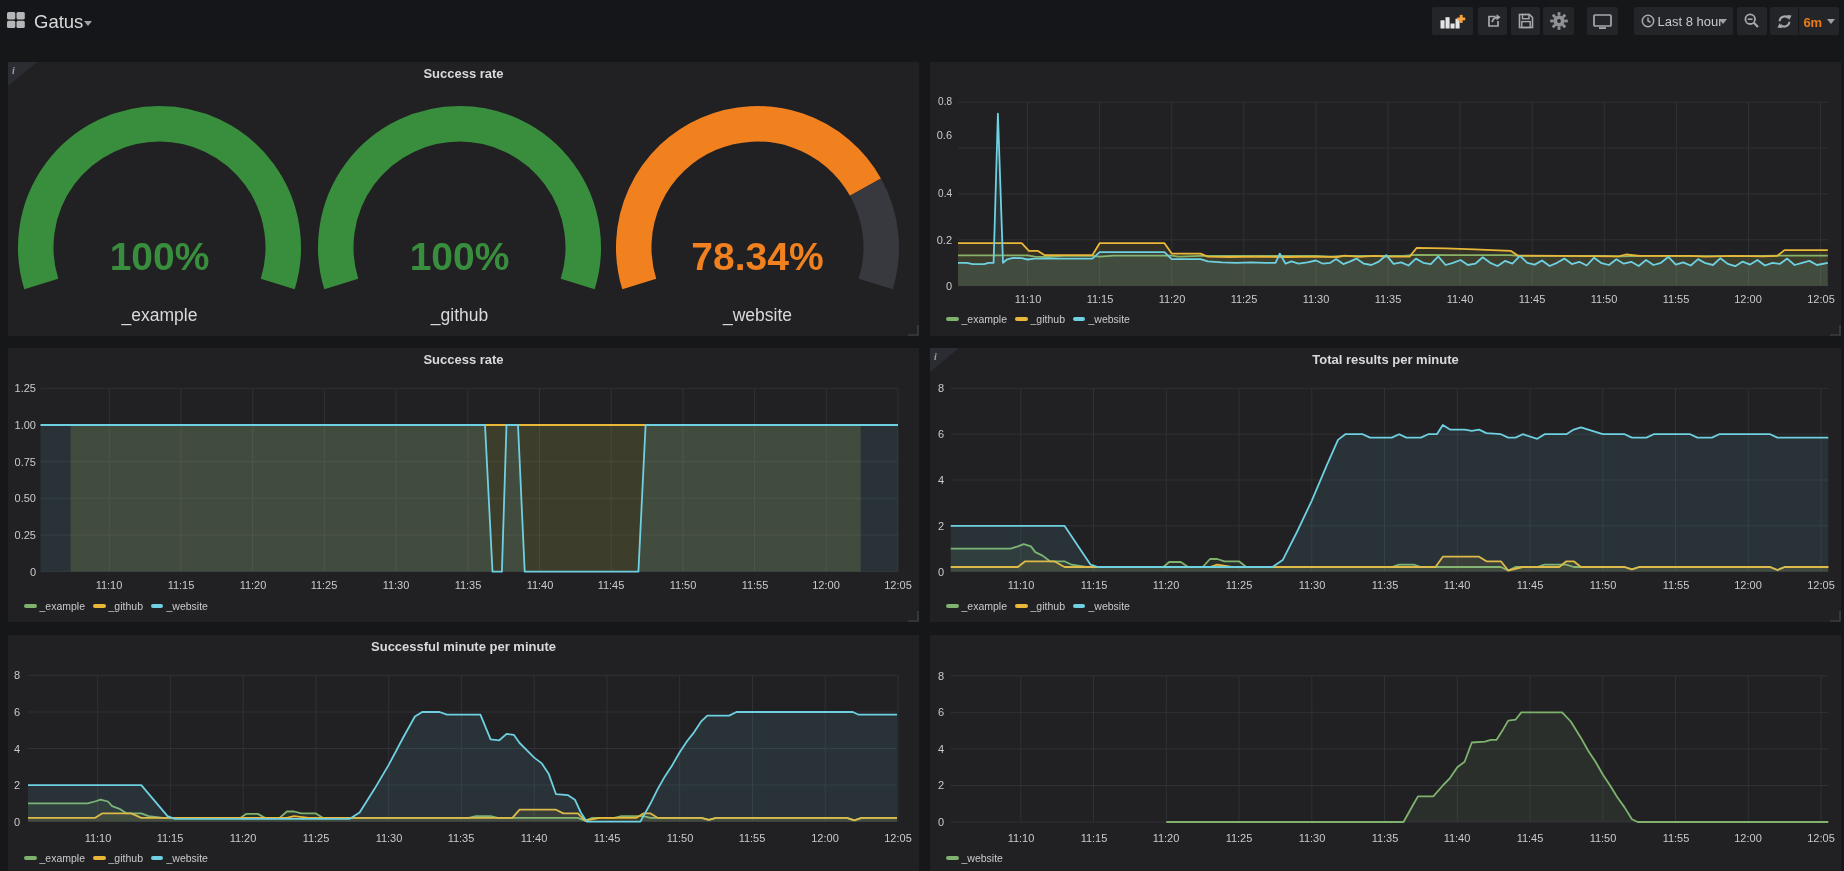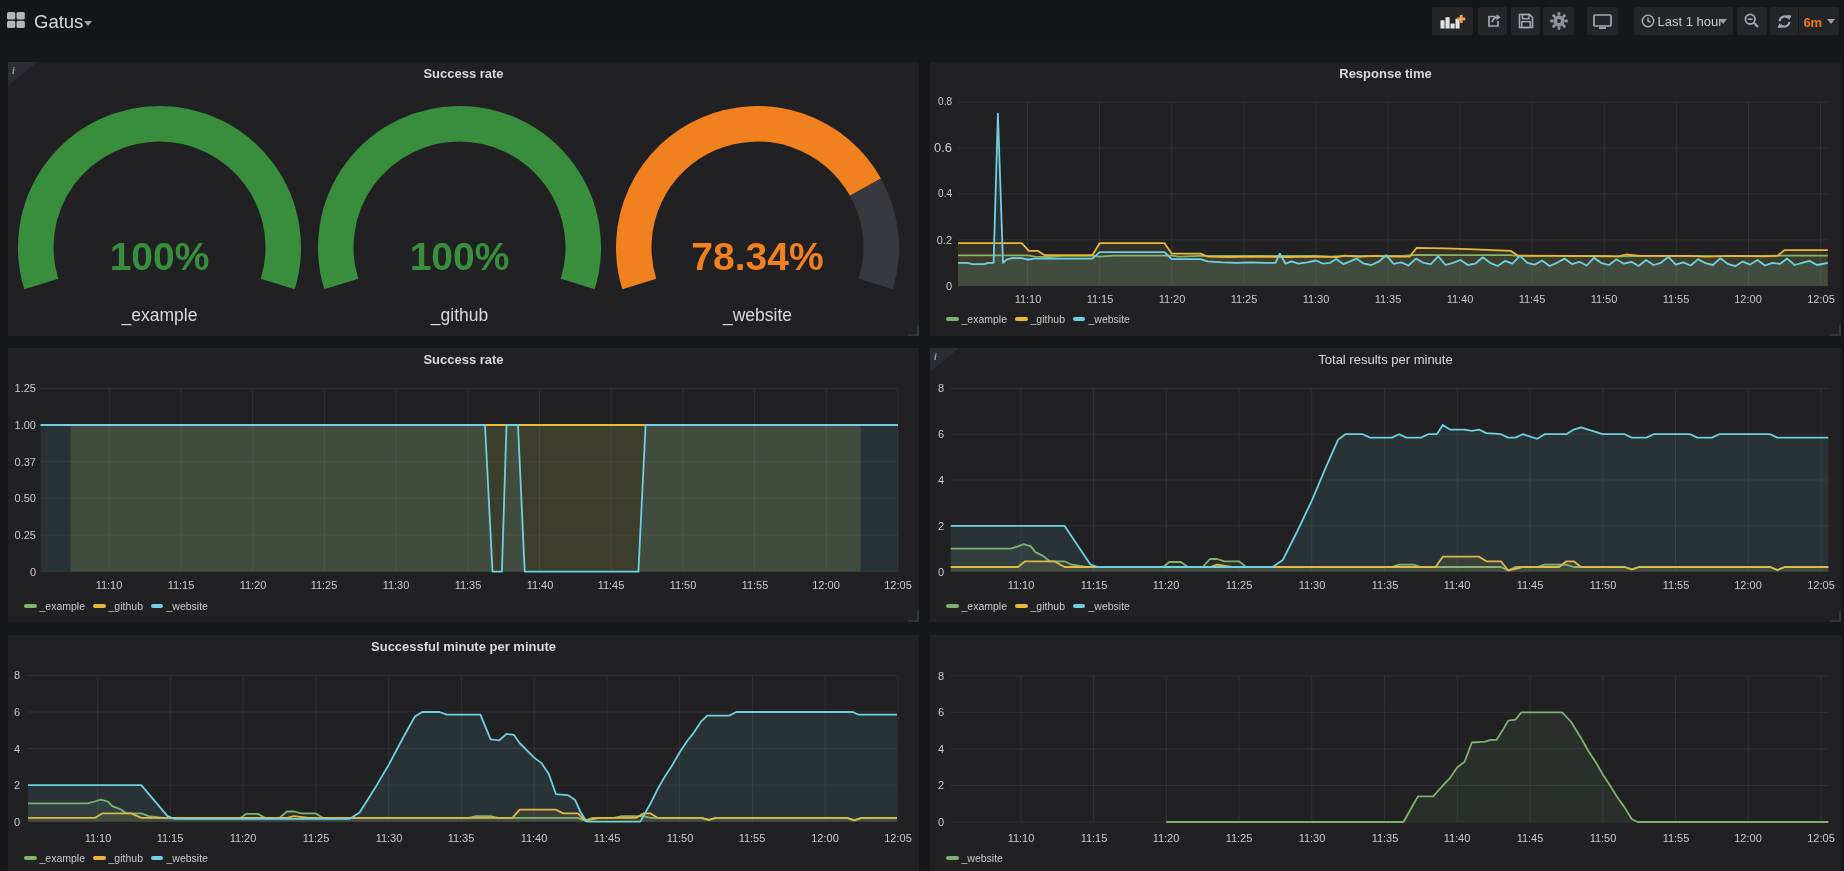--- a/index.html
+++ b/index.html
@@ -59,21 +59,21 @@
       <svg style="position:absolute;left:6px;top:6.5px" width="19" height="16" viewBox="0 0 19 16">
         <rect x="1" y="1" width="17" height="11" rx="1" fill="none" stroke="#a6a9ad" stroke-width="1.7"></rect>
         <rect x="6" y="13.2" width="7" height="1.8" fill="#a6a9ad"></rect>
       </svg>
     </div>
     <div style="position:absolute;left:1633.5px;top:7px;width:99px;height:28px;background:#242528;border-radius:2px">
       <svg style="position:absolute;left:7px;top:7px" width="14" height="14" viewBox="0 0 14 14">
         <circle cx="7" cy="7" r="5.7" fill="none" stroke="#a6a9ad" stroke-width="1.5"></circle>
         <path d="M7,3.6 V7 L9.6,8.2" fill="none" stroke="#a6a9ad" stroke-width="1.5"></path>
       </svg>
-      <div style="position:absolute;left:24px;top:7px;font-size:13px;color:#c8c9cb">Last 1 hour</div>
+      <div style="position:absolute;left:24px;top:7px;font-size:13px;color:#c8c9cb">Last 8 hour</div>
       <svg style="position:absolute;right:5px;top:12px" width="9" height="6">
         <polygon points="0,0 8,0 4,5" fill="#9fa1a5"></polygon>
       </svg>
     </div>
     <div style="position:absolute;left:1736.8px;top:7px;width:30px;height:28px;background:#242528;border-radius:2px">
       <svg style="position:absolute;left:7px;top:6px" width="16" height="16" viewBox="0 0 16 16">
         <circle cx="6.2" cy="6.2" r="4.8" fill="none" stroke="#a6a9ad" stroke-width="1.8"></circle>
         <line x1="3.8" y1="6.2" x2="8.6" y2="6.2" stroke="#a6a9ad" stroke-width="1.6"></line>
         <line x1="9.8" y1="9.8" x2="14" y2="14" stroke="#a6a9ad" stroke-width="2.2"></line>
       </svg>
@@ -108,21 +108,20 @@
     </svg>
     <svg style="position:absolute;left:0;top:0" width="30" height="25">
       <polygon points="0,0 29,0 0,24" fill="#2b2d33"></polygon>
       <text x="4" y="11.5" font-size="10" font-style="italic" font-weight="bold" font-family="Liberation Serif,serif" fill="#9aa0a6">i</text>
     </svg>
     <svg style="position:absolute;right:0;bottom:0" width="14" height="14">
       <path d="M3,13 L13,13 L13,3" fill="none" stroke="#46484d" stroke-width="1.2"></path>
     </svg>
   </div>
 <div style="position:absolute;left:930px;top:62px;width:911px;height:274px;background:#212124">
-    <div style="position:absolute;left:0;top:4px;width:911px;text-align:center;font-size:13px;font-weight:bold;color:#d8d9da">Response time</div>
     <svg style="position:absolute;left:0;top:0" width="911" height="274">
       <line x1="28.0" y1="40.1" x2="898.5" y2="40.1" stroke="#303135" stroke-width="1"></line>
       <line x1="28.0" y1="86.0" x2="898.5" y2="86.0" stroke="#303135" stroke-width="1"></line>
       <line x1="28.0" y1="131.9" x2="898.5" y2="131.9" stroke="#303135" stroke-width="1"></line>
       <line x1="28.0" y1="177.8" x2="898.5" y2="177.8" stroke="#303135" stroke-width="1"></line>
       <line x1="28.0" y1="223.7" x2="898.5" y2="223.7" stroke="#303135" stroke-width="1"></line>
       <line x1="97.5" y1="40.1" x2="97.5" y2="223.7" stroke="#303135" stroke-width="1"></line>
       <line x1="169.6" y1="40.1" x2="169.6" y2="223.7" stroke="#303135" stroke-width="1"></line>
       <line x1="241.7" y1="40.1" x2="241.7" y2="223.7" stroke="#303135" stroke-width="1"></line>
       <line x1="313.8" y1="40.1" x2="313.8" y2="223.7" stroke="#303135" stroke-width="1"></line>
@@ -136,21 +135,21 @@
       <line x1="890.6" y1="40.1" x2="890.6" y2="223.7" stroke="#303135" stroke-width="1"></line>
       <path d="M28.0,193.4 L97.5,193.4 L104.7,194.6 L119.1,195.0 L133.5,193.9 L162.4,193.9 L169.6,194.6 L184.0,193.6 L241.7,193.6 L248.9,194.6 L270.5,193.9 L385.9,193.9 L400.3,194.6 L414.7,193.9 L472.4,193.9 L486.8,192.9 L530.1,193.2 L580.6,193.2 L587.8,193.9 L674.3,193.9 L688.7,194.3 L717.6,193.9 L789.7,194.1 L832.9,193.9 L854.5,193.6 L897.8,193.6 L897.8,223.7 L28.0,223.7 Z" fill="#7eb26d" fill-opacity="0.1" stroke="none"></path>
       <path d="M28.0,193.4 L97.5,193.4 L104.7,194.6 L119.1,195.0 L133.5,193.9 L162.4,193.9 L169.6,194.6 L184.0,193.6 L241.7,193.6 L248.9,194.6 L270.5,193.9 L385.9,193.9 L400.3,194.6 L414.7,193.9 L472.4,193.9 L486.8,192.9 L530.1,193.2 L580.6,193.2 L587.8,193.9 L674.3,193.9 L688.7,194.3 L717.6,193.9 L789.7,194.1 L832.9,193.9 L854.5,193.6 L897.8,193.6" fill="none" stroke="#7eb26d" stroke-width="1.8" stroke-linejoin="round"></path>
       <path d="M28.0,181.2 L91.7,181.2 L98.9,188.8 L107.6,188.8 L114.8,193.2 L162.4,193.2 L169.6,181.2 L234.5,181.2 L241.7,191.6 L270.5,191.6 L277.8,194.6 L299.4,195.0 L328.2,194.6 L357.1,195.0 L385.9,194.6 L407.5,195.0 L414.7,193.6 L429.2,194.8 L443.6,193.9 L458.0,194.6 L479.6,194.6 L486.8,185.8 L515.7,186.3 L544.5,187.4 L580.6,188.8 L587.8,193.6 L631.0,193.9 L688.7,194.3 L695.9,192.5 L710.3,193.9 L760.8,193.9 L775.2,194.6 L804.1,193.9 L832.9,194.3 L847.3,193.9 L854.5,188.1 L897.8,188.1 L897.8,223.7 L28.0,223.7 Z" fill="#eab839" fill-opacity="0.1" stroke="none"></path>
       <path d="M28.0,181.2 L91.7,181.2 L98.9,188.8 L107.6,188.8 L114.8,193.2 L162.4,193.2 L169.6,181.2 L234.5,181.2 L241.7,191.6 L270.5,191.6 L277.8,194.6 L299.4,195.0 L328.2,194.6 L357.1,195.0 L385.9,194.6 L407.5,195.0 L414.7,193.6 L429.2,194.8 L443.6,193.9 L458.0,194.6 L479.6,194.6 L486.8,185.8 L515.7,186.3 L544.5,187.4 L580.6,188.8 L587.8,193.6 L631.0,193.9 L688.7,194.3 L695.9,192.5 L710.3,193.9 L760.8,193.9 L775.2,194.6 L804.1,193.9 L832.9,194.3 L847.3,193.9 L854.5,188.1 L897.8,188.1" fill="none" stroke="#eab839" stroke-width="1.8" stroke-linejoin="round"></path>
       <path d="M28.0,200.8 L36.9,200.8 L42.7,202.1 L54.2,202.1 L58.6,200.8 L63.6,200.8 L67.9,51.6 L73.0,200.8 L77.3,197.3 L83.1,195.9 L91.7,196.2 L97.5,197.5 L104.7,196.6 L162.4,196.6 L169.6,190.2 L234.5,190.2 L241.7,197.1 L270.5,197.1 L277.8,199.4 L292.2,200.3 L306.6,200.8 L321.0,200.3 L335.4,200.8 L345.5,200.8 L349.8,191.6 L355.6,201.7 L361.4,199.4 L368.6,201.7 L377.2,200.3 L385.9,198.5 L393.1,201.7 L400.3,200.8 L406.1,197.1 L413.3,202.1 L419.1,199.8 L426.5,196.6 L433.9,201.7 L441.3,203.0 L448.8,199.6 L456.2,193.2 L463.6,201.9 L471.1,200.3 L478.5,203.5 L485.9,196.6 L493.3,200.8 L500.8,202.1 L508.2,194.3 L515.6,203.0 L523.0,200.8 L530.5,198.0 L537.9,203.0 L545.3,201.7 L552.7,195.2 L560.2,200.8 L567.6,204.0 L575.0,198.9 L582.4,201.7 L589.9,193.9 L597.3,200.8 L604.7,202.6 L612.1,198.5 L619.6,204.0 L627.0,200.8 L634.4,196.6 L641.9,202.1 L649.3,199.8 L656.7,203.5 L664.1,195.7 L671.6,201.2 L679.0,203.0 L686.4,197.3 L693.8,201.7 L701.3,199.8 L708.7,204.0 L716.1,198.0 L723.5,203.0 L731.0,200.8 L738.4,194.8 L745.8,202.6 L753.2,200.3 L760.7,203.5 L768.1,197.1 L775.5,201.2 L783.0,203.0 L790.4,196.2 L797.8,201.9 L805.2,204.2 L812.7,199.6 L820.1,202.6 L827.5,198.0 L834.9,203.5 L842.4,200.8 L849.8,201.9 L857.2,196.6 L864.6,203.0 L872.1,200.8 L879.5,198.9 L886.9,203.0 L897.8,200.8 L897.8,223.7 L28.0,223.7 Z" fill="#6ed0e0" fill-opacity="0.1" stroke="none"></path>
       <path d="M28.0,200.8 L36.9,200.8 L42.7,202.1 L54.2,202.1 L58.6,200.8 L63.6,200.8 L67.9,51.6 L73.0,200.8 L77.3,197.3 L83.1,195.9 L91.7,196.2 L97.5,197.5 L104.7,196.6 L162.4,196.6 L169.6,190.2 L234.5,190.2 L241.7,197.1 L270.5,197.1 L277.8,199.4 L292.2,200.3 L306.6,200.8 L321.0,200.3 L335.4,200.8 L345.5,200.8 L349.8,191.6 L355.6,201.7 L361.4,199.4 L368.6,201.7 L377.2,200.3 L385.9,198.5 L393.1,201.7 L400.3,200.8 L406.1,197.1 L413.3,202.1 L419.1,199.8 L426.5,196.6 L433.9,201.7 L441.3,203.0 L448.8,199.6 L456.2,193.2 L463.6,201.9 L471.1,200.3 L478.5,203.5 L485.9,196.6 L493.3,200.8 L500.8,202.1 L508.2,194.3 L515.6,203.0 L523.0,200.8 L530.5,198.0 L537.9,203.0 L545.3,201.7 L552.7,195.2 L560.2,200.8 L567.6,204.0 L575.0,198.9 L582.4,201.7 L589.9,193.9 L597.3,200.8 L604.7,202.6 L612.1,198.5 L619.6,204.0 L627.0,200.8 L634.4,196.6 L641.9,202.1 L649.3,199.8 L656.7,203.5 L664.1,195.7 L671.6,201.2 L679.0,203.0 L686.4,197.3 L693.8,201.7 L701.3,199.8 L708.7,204.0 L716.1,198.0 L723.5,203.0 L731.0,200.8 L738.4,194.8 L745.8,202.6 L753.2,200.3 L760.7,203.5 L768.1,197.1 L775.5,201.2 L783.0,203.0 L790.4,196.2 L797.8,201.9 L805.2,204.2 L812.7,199.6 L820.1,202.6 L827.5,198.0 L834.9,203.5 L842.4,200.8 L849.8,201.9 L857.2,196.6 L864.6,203.0 L872.1,200.8 L879.5,198.9 L886.9,203.0 L897.8,200.8" fill="none" stroke="#6ed0e0" stroke-width="1.8" stroke-linejoin="round"></path>
     </svg>
     <div style="position:absolute;left:-930px;top:-62px;width:1844px;height:871px;pointer-events:none">
       <div style="position:absolute;right:892px;top:95px;font-size:10px;color:#c9cacb;line-height:14px">0.8</div>
-      <div style="position:absolute;right:892px;top:141px;font-size:13px;color:#c9cacb;line-height:14px">0.6</div>
+      <div style="position:absolute;right:892px;top:128px;font-size:11px;color:#c9cacb;line-height:14px">0.6</div>
       <div style="position:absolute;right:892px;top:187px;font-size:10px;color:#c9cacb;line-height:14px">0.4</div>
       <div style="position:absolute;right:892px;top:233px;font-size:11px;color:#c9cacb;line-height:14px">0.2</div>
       <div style="position:absolute;right:892px;top:279px;font-size:11px;color:#c9cacb;line-height:14px">0</div>
       <div style="position:absolute;left:1008px;top:292px;width:40px;text-align:center;font-size:11px;color:#c9cacb;line-height:14px">11:10</div>
       <div style="position:absolute;left:1080px;top:292px;width:40px;text-align:center;font-size:11px;color:#c9cacb;line-height:14px">11:15</div>
       <div style="position:absolute;left:1152px;top:292px;width:40px;text-align:center;font-size:11px;color:#c9cacb;line-height:14px">11:20</div>
       <div style="position:absolute;left:1224px;top:292px;width:40px;text-align:center;font-size:11px;color:#c9cacb;line-height:14px">11:25</div>
       <div style="position:absolute;left:1296px;top:292px;width:40px;text-align:center;font-size:11px;color:#c9cacb;line-height:14px">11:30</div>
       <div style="position:absolute;left:1368px;top:292px;width:40px;text-align:center;font-size:11px;color:#c9cacb;line-height:14px">11:35</div>
       <div style="position:absolute;left:1440px;top:292px;width:40px;text-align:center;font-size:11px;color:#c9cacb;line-height:14px">11:40</div>
@@ -198,21 +197,21 @@
       <path d="M62.6,77.0 L852.7,77.0 L852.7,223.6 L62.6,223.6 Z" fill="#7eb26d" fill-opacity="0.1" stroke="none"></path>
       <path d="M62.6,77.0 L852.7,77.0" fill="none" stroke="#7eb26d" stroke-width="1.8" stroke-linejoin="round"></path>
       <path d="M62.6,77.0 L852.7,77.0 L852.7,223.6 L62.6,223.6 Z" fill="#eab839" fill-opacity="0.1" stroke="none"></path>
       <path d="M62.6,77.0 L852.7,77.0" fill="none" stroke="#eab839" stroke-width="1.8" stroke-linejoin="round"></path>
       <path d="M32.5,77.0 L477.0,77.0 L484.5,223.6 L493.9,223.6 L498.5,77.0 L510.0,77.0 L516.7,223.6 L630.4,223.6 L637.6,77.0 L890.0,77.0 L890.0,223.6 L32.5,223.6 Z" fill="#6ed0e0" fill-opacity="0.1" stroke="none"></path>
       <path d="M32.5,77.0 L477.0,77.0 L484.5,223.6 L493.9,223.6 L498.5,77.0 L510.0,77.0 L516.7,223.6 L630.4,223.6 L637.6,77.0 L890.0,77.0" fill="none" stroke="#6ed0e0" stroke-width="1.8" stroke-linejoin="round"></path>
     </svg>
     <div style="position:absolute;left:-8px;top:-348px;width:1844px;height:871px;pointer-events:none">
       <div style="position:absolute;right:1808px;top:381px;font-size:11px;color:#c9cacb;line-height:14px">1.25</div>
       <div style="position:absolute;right:1808px;top:418px;font-size:11px;color:#c9cacb;line-height:14px">1.00</div>
-      <div style="position:absolute;right:1808px;top:455px;font-size:11px;color:#c9cacb;line-height:14px">0.37</div>
+      <div style="position:absolute;right:1808px;top:455px;font-size:11px;color:#c9cacb;line-height:14px">0.75</div>
       <div style="position:absolute;right:1808px;top:491px;font-size:11px;color:#c9cacb;line-height:14px">0.50</div>
       <div style="position:absolute;right:1808px;top:528px;font-size:11px;color:#c9cacb;line-height:14px">0.25</div>
       <div style="position:absolute;right:1808px;top:565px;font-size:11px;color:#c9cacb;line-height:14px">0</div>
       <div style="position:absolute;left:89px;top:578px;width:40px;text-align:center;font-size:11px;color:#c9cacb;line-height:14px">11:10</div>
       <div style="position:absolute;left:161px;top:578px;width:40px;text-align:center;font-size:11px;color:#c9cacb;line-height:14px">11:15</div>
       <div style="position:absolute;left:233px;top:578px;width:40px;text-align:center;font-size:11px;color:#c9cacb;line-height:14px">11:20</div>
       <div style="position:absolute;left:304px;top:578px;width:40px;text-align:center;font-size:11px;color:#c9cacb;line-height:14px">11:25</div>
       <div style="position:absolute;left:376px;top:578px;width:40px;text-align:center;font-size:11px;color:#c9cacb;line-height:14px">11:30</div>
       <div style="position:absolute;left:448px;top:578px;width:40px;text-align:center;font-size:11px;color:#c9cacb;line-height:14px">11:35</div>
       <div style="position:absolute;left:520px;top:578px;width:40px;text-align:center;font-size:11px;color:#c9cacb;line-height:14px">11:40</div>
@@ -230,21 +229,21 @@
         <div style="margin-right:8px">_github</div>
         <div style="width:12.5px;height:4px;border-radius:2px;background:#6ed0e0;margin-right:3px"></div>
         <div style="margin-right:8px">_website</div>
       </div>
     </div>
     <svg style="position:absolute;right:0;bottom:0" width="14" height="14">
       <path d="M3,13 L13,13 L13,3" fill="none" stroke="#46484d" stroke-width="1.2"></path>
     </svg>
   </div>
 <div style="position:absolute;left:930px;top:348px;width:911px;height:274px;background:#212124">
-    <div style="position:absolute;left:0;top:4px;width:911px;text-align:center;font-size:13px;font-weight:normal;color:#d8d9da">Total results per minute</div>
+    <div style="position:absolute;left:0;top:4px;width:911px;text-align:center;font-size:13px;font-weight:bold;color:#d8d9da">Total results per minute</div>
     <svg style="position:absolute;left:0;top:0" width="911" height="274">
       <line x1="20.5" y1="40.4" x2="898.3" y2="40.4" stroke="#303135" stroke-width="1"></line>
       <line x1="20.5" y1="86.2" x2="898.3" y2="86.2" stroke="#303135" stroke-width="1"></line>
       <line x1="20.5" y1="132.0" x2="898.3" y2="132.0" stroke="#303135" stroke-width="1"></line>
       <line x1="20.5" y1="177.8" x2="898.3" y2="177.8" stroke="#303135" stroke-width="1"></line>
       <line x1="20.5" y1="223.6" x2="898.3" y2="223.6" stroke="#303135" stroke-width="1"></line>
       <line x1="90.8" y1="40.4" x2="90.8" y2="223.6" stroke="#303135" stroke-width="1"></line>
       <line x1="163.5" y1="40.4" x2="163.5" y2="223.6" stroke="#303135" stroke-width="1"></line>
       <line x1="236.3" y1="40.4" x2="236.3" y2="223.6" stroke="#303135" stroke-width="1"></line>
       <line x1="309.0" y1="40.4" x2="309.0" y2="223.6" stroke="#303135" stroke-width="1"></line>

